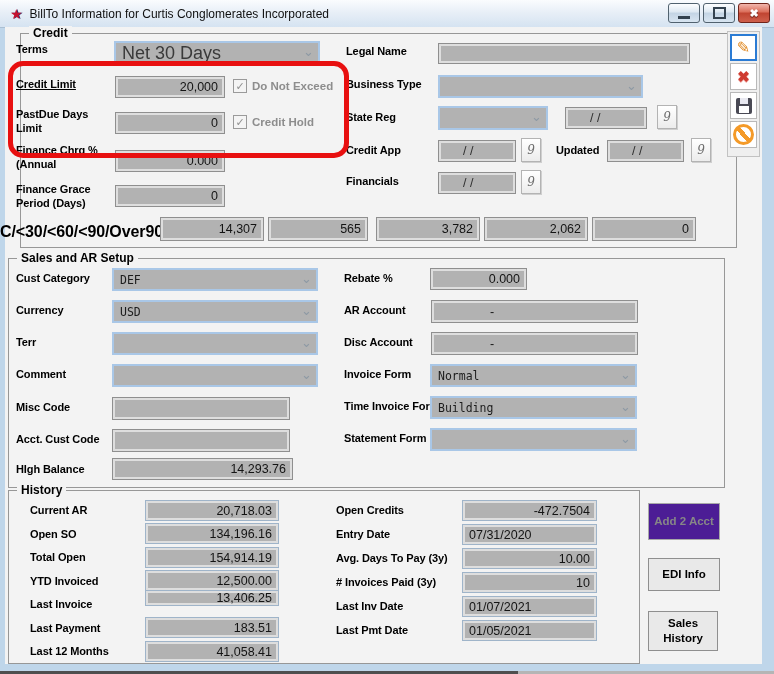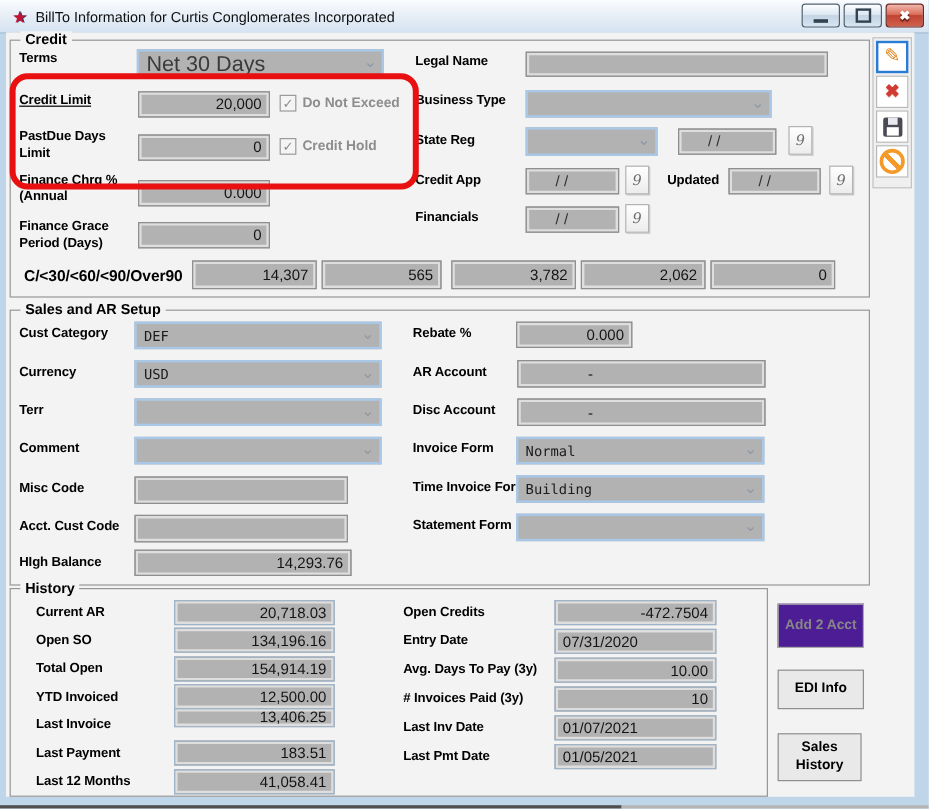--- a/index.html
+++ b/index.html
@@ -77,21 +77,21 @@
     <div class="tbtn">
         <div class="maxbox"></div>
       </div>
     <div class="tbtn close">
         <span class="closex">✖</span>
       </div>
   </div>
 
   <div class="content"></div>
 
-  <div class="group" style="left:8px;top:33px;width:715px;height:213px;">
+  <div class="group" style="left:20px;top:33px;width:715px;height:213px;">
     <span class="legend">Credit</span>
   </div>
 
   <span class="l" style="left:16px;top:42px;">Terms</span>
   <div class="f dd" style="left:114px;top:41px;width:206px;height:24px;">
     <span style="font-size:18px;color:#3a3a3a;">Net 30 Days</span>
     <span class="chev">⌄</span>
   </div>
 
   <span class="l" style="left:346px;top:44px;">Legal Name</span>
@@ -157,21 +157,21 @@
   </div>
   <div class="pick" style="left:521px;top:170px;width:20px;height:24px;">
     <span>9</span>
   </div>
 
   <span class="l" style="left:16px;top:182px;width:96px;">Finance Grace Period (Days)</span>
   <div class="f num" style="left:115px;top:185px;width:110px;height:22px;">
     <span>0</span>
   </div>
 
-  <span class="l" style="left:20px;top:222px;font-size:13px;white-space:nowrap;">C/&lt;30/&lt;60/&lt;90/Over90</span>
+  <span class="l" style="left:0;top:222px;font-size:16px;white-space:nowrap;">C/&lt;30/&lt;60/&lt;90/Over90</span>
   <div class="f num" style="left:160px;top:217px;width:104px;height:24px;">
     <span>14,307</span>
   </div>
   <div class="f num" style="left:268px;top:217px;width:100px;height:24px;">
     <span>565</span>
   </div>
   <div class="f num" style="left:376px;top:217px;width:104px;height:24px;">
     <span>3,782</span>
   </div>
   <div class="f num" style="left:484px;top:217px;width:104px;height:24px;">

